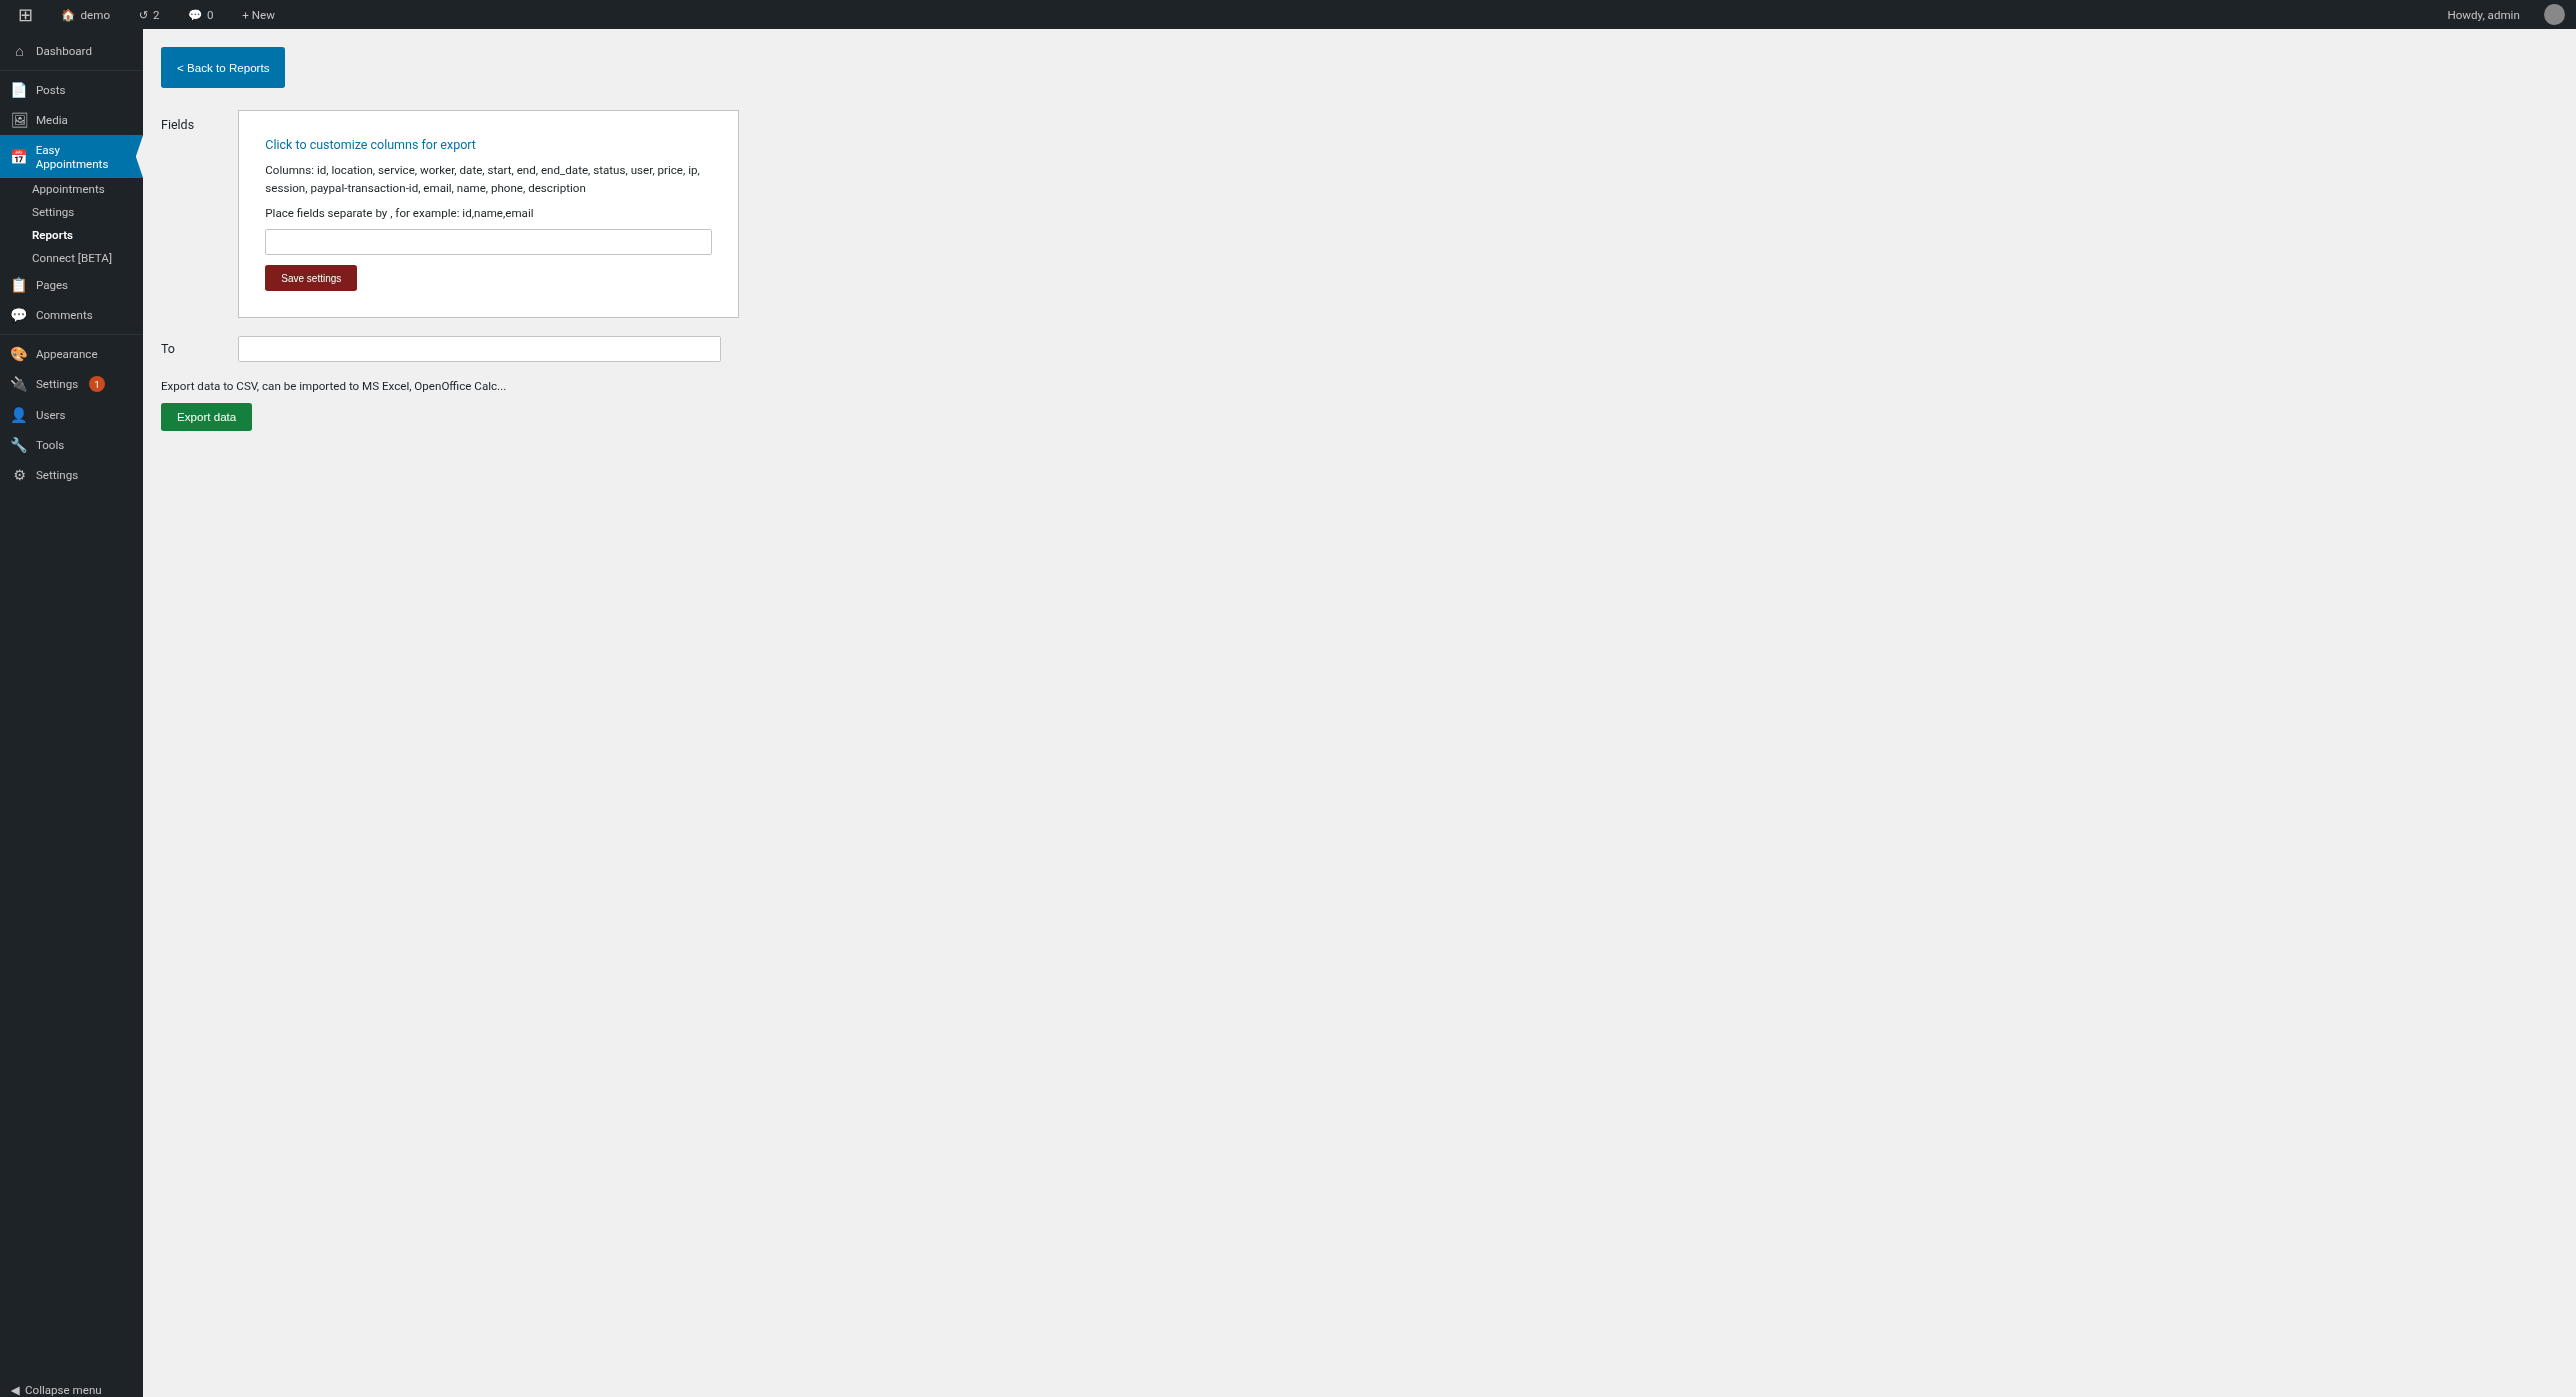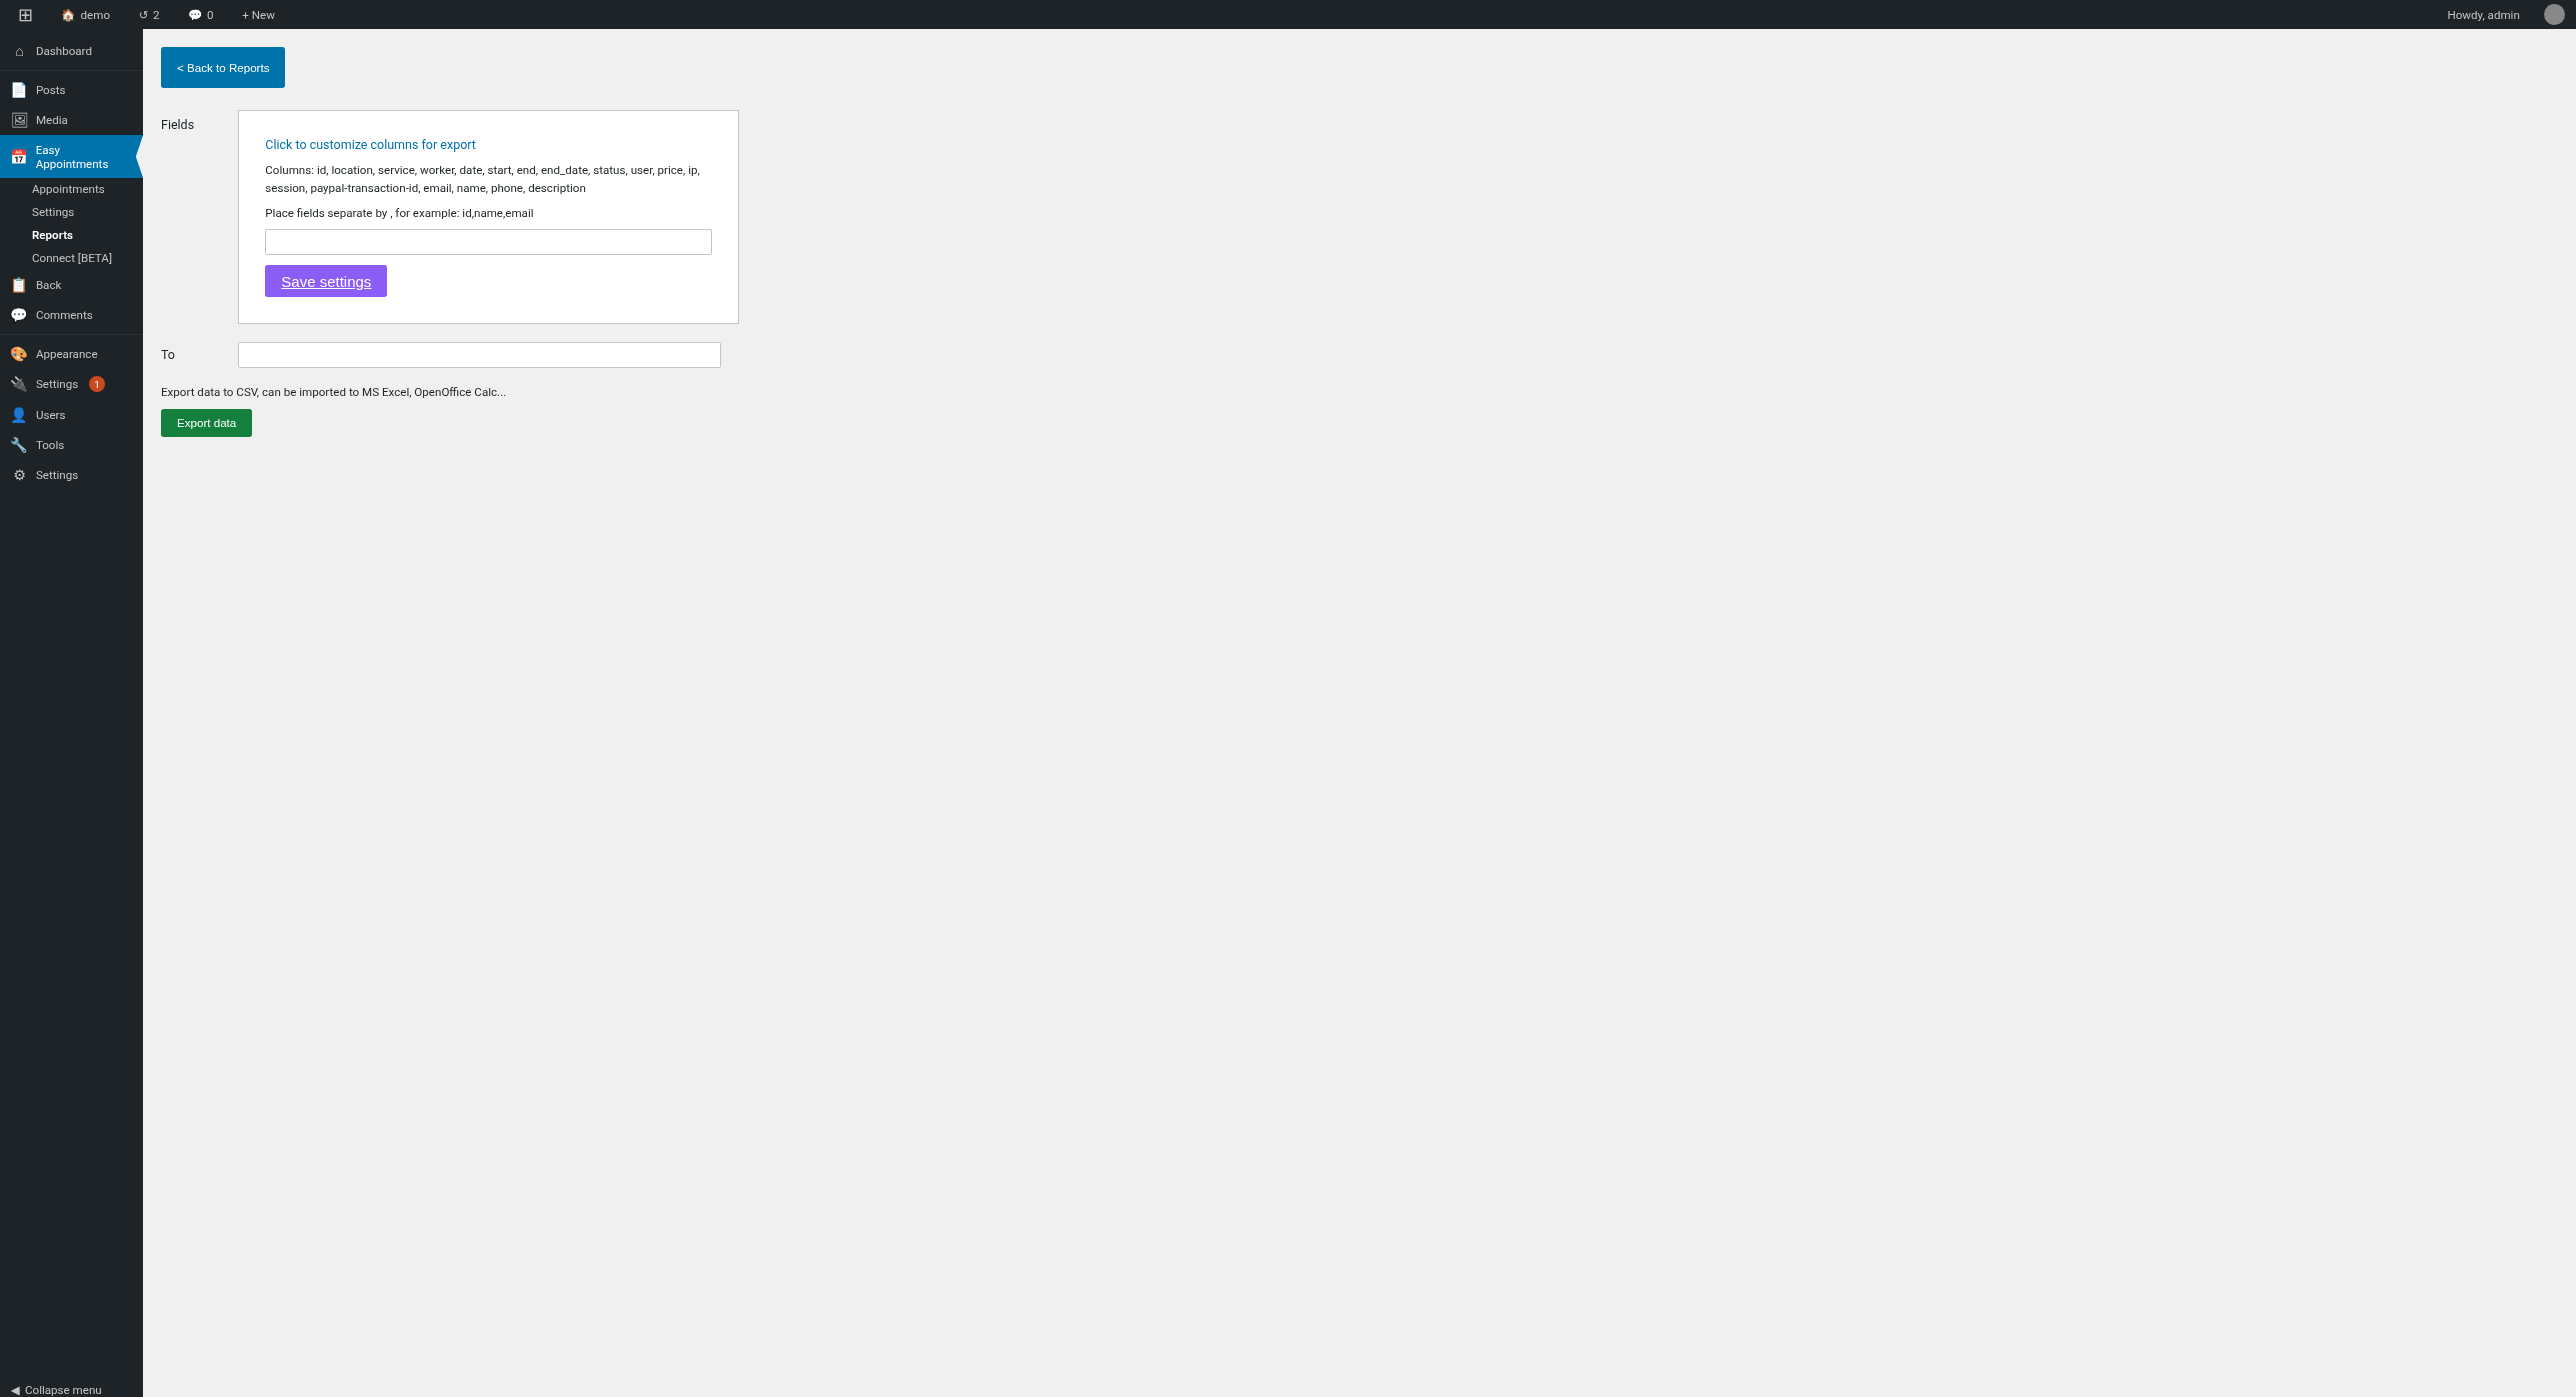--- a/index.html
+++ b/index.html
@@ -171,28 +171,27 @@
     .fields-input {
       width: 100%;
       padding: 5.4px 7.2px;
       border: 0.9px solid #c3c4c7;
       border-radius: 1.8px;
       font-size: 11.6px;
       margin-bottom: 10.7px;
       outline: none;
     }
     .save-btn {
-      background: #8b5cf6;
+      background: #7f1d1d;
       color: #fff;
       border: none;
       padding: 7.2px 16px;
       border-radius: 2.7px;
       cursor: pointer;
-      font-size: 15px;
-      text-decoration: underline;
+      font-size: 10px;
     }
 
     .from-row, .to-row {
       display: flex;
       align-items: center;
       gap: 14.3px;
       margin-bottom: 10.7px;
     }
     .from-label, .to-label {
       font-size: 12.5px;
@@ -301,21 +300,21 @@
         <div class="menu-arrow"></div>
       </div>
 
       <div class="submenu-item">Appointments</div>
       <div class="submenu-item">Settings</div>
       <div class="submenu-item active">Reports</div>
       <div class="submenu-item">Connect [BETA]</div>
 
       <div class="menu-item">
         <span class="menu-icon">📋</span>
-        <span>Back</span>
+        <span>Pages</span>
       </div>
 
       <div class="menu-item">
         <span class="menu-icon">💬</span>
         <span>Comments</span>
       </div>
       <div class="menu-separator"></div>
 
       <div class="menu-item">
         <span class="menu-icon">🎨</span>

